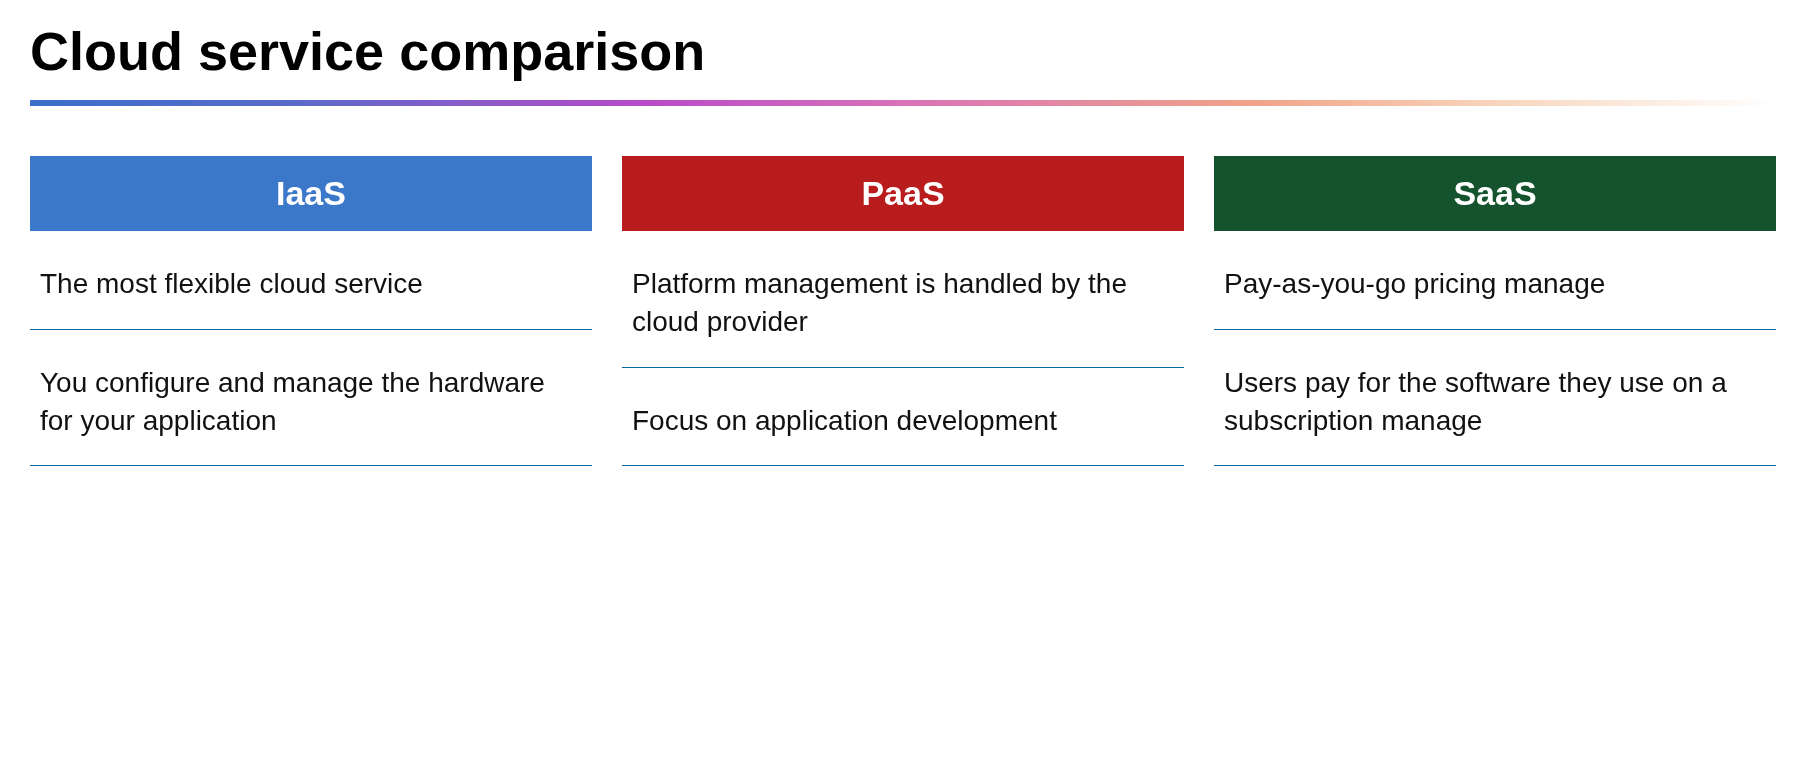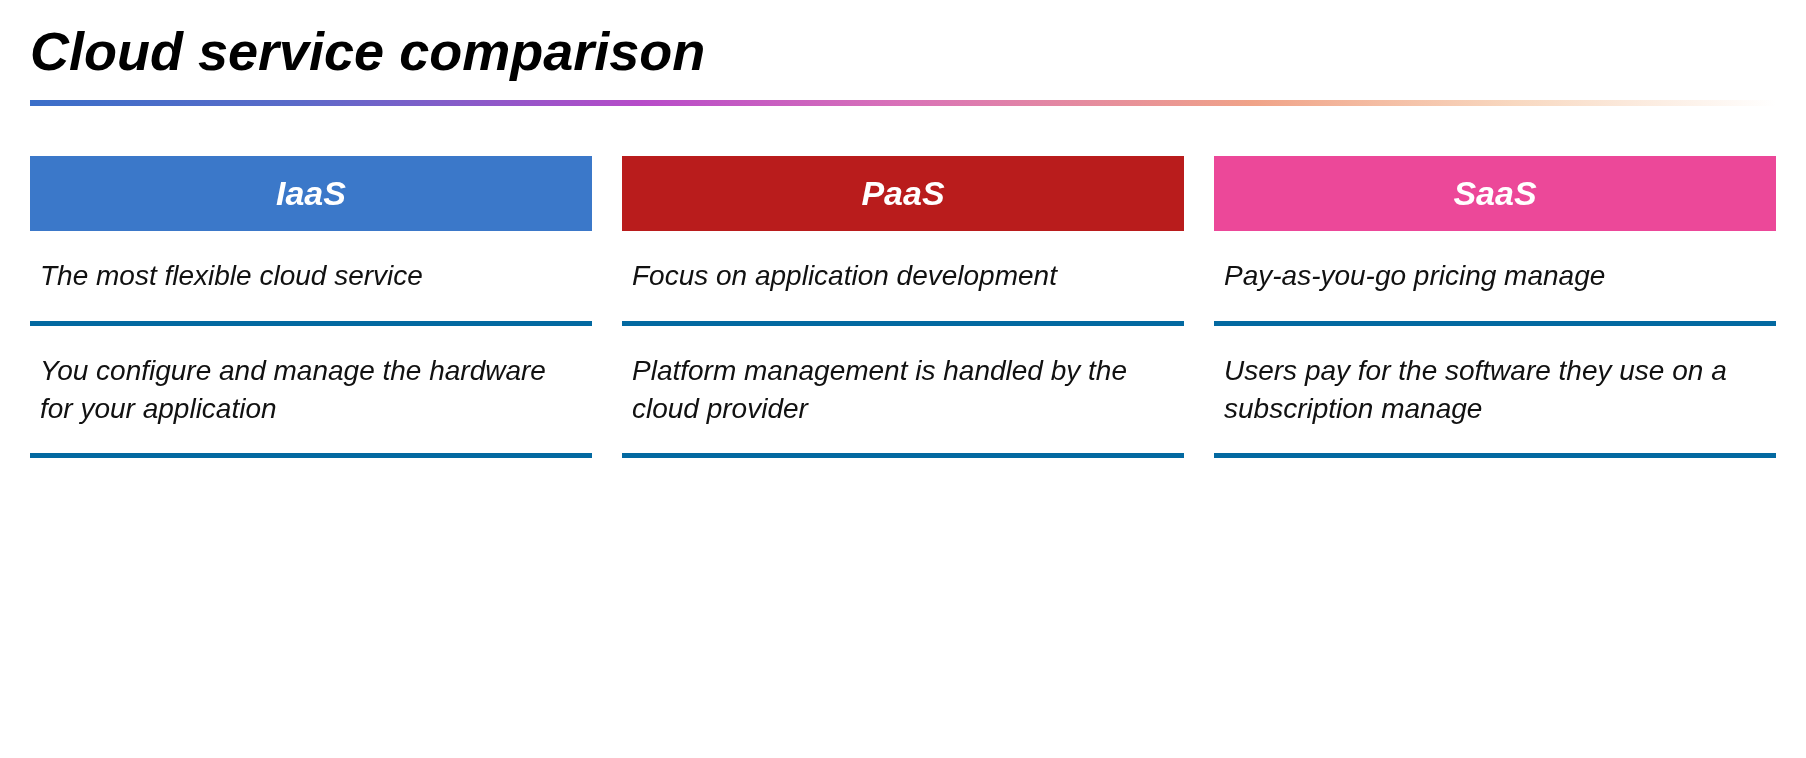--- a/index.html
+++ b/index.html
@@ -1,19 +1,18 @@
 <!DOCTYPE html>
 <html><head>
   <meta charset="utf-8">
   <style>
     * {
       margin: 0;
       padding: 0;
       box-sizing: border-box;
-      font-style: italic;
     }
     body {
       font-family: "Segoe UI", -apple-system, BlinkMacSystemFont, sans-serif;
       background: #ffffff;
       padding: 20px 30px;
       width: 1806px;
     }
     .page-title {
       font-size: 54px;
       font-weight: 700;
@@ -39,48 +38,49 @@
       text-align: center;
       padding: 18px 10px;
     }
     .col-header.iaas {
       background: #3b78c9;
     }
     .col-header.paas {
       background: #b91c1c;
     }
     .col-header.saas {
-      background: #ec4899;
+      background: #14532d;
     }
     .cell {
       font-size: 28px;
       line-height: 1.35;
       color: #111111;
       padding: 26px 10px 26px 10px;
-      border-bottom: 5px solid #0369a1;
+      border-bottom: 1px solid #0369a1;
+      margin-top: 8px;
     }
   </style>
 </head>
 <body>
 
 <h1 class="page-title">Cloud service comparison</h1>
 <div class="gradient-rule"></div>
 
 <div class="columns">
 
   <div class="col">
     <div class="col-header iaas">IaaS</div>
     <div class="cell">The most flexible cloud service</div>
     <div class="cell">You configure and manage the hardware for your application</div>
   </div>
 
   <div class="col">
     <div class="col-header paas">PaaS</div>
+    <div class="cell">Platform management is handled by the cloud provider</div>
     <div class="cell">Focus on application development</div>
-    <div class="cell">Platform management is handled by the cloud provider</div>
   </div>
 
   <div class="col">
     <div class="col-header saas">SaaS</div>
     <div class="cell">Pay-as-you-go pricing manage</div>
     <div class="cell">Users pay for the software they use on a subscription manage</div>
   </div>
 
 </div>
 

